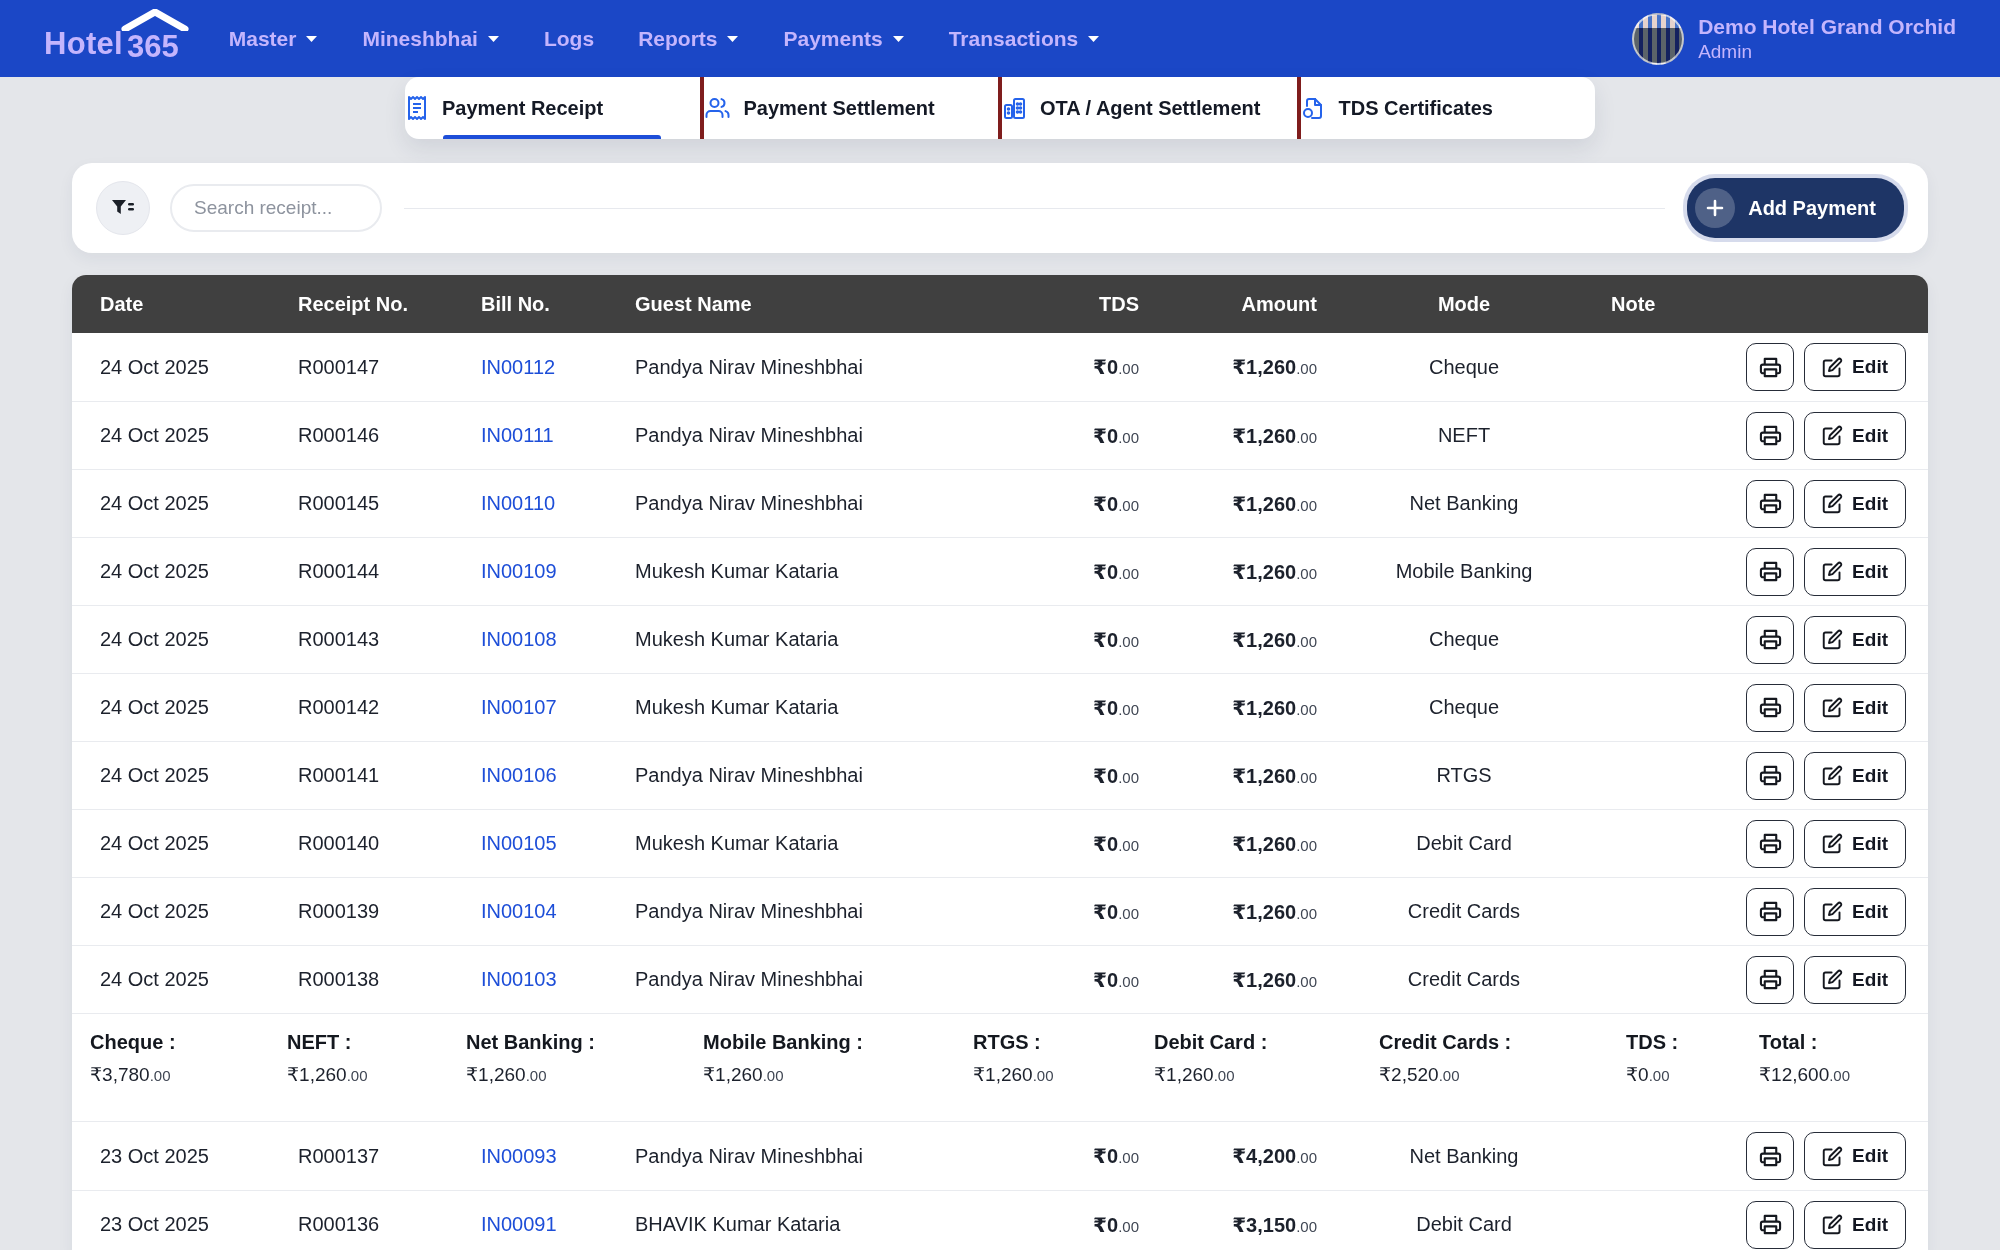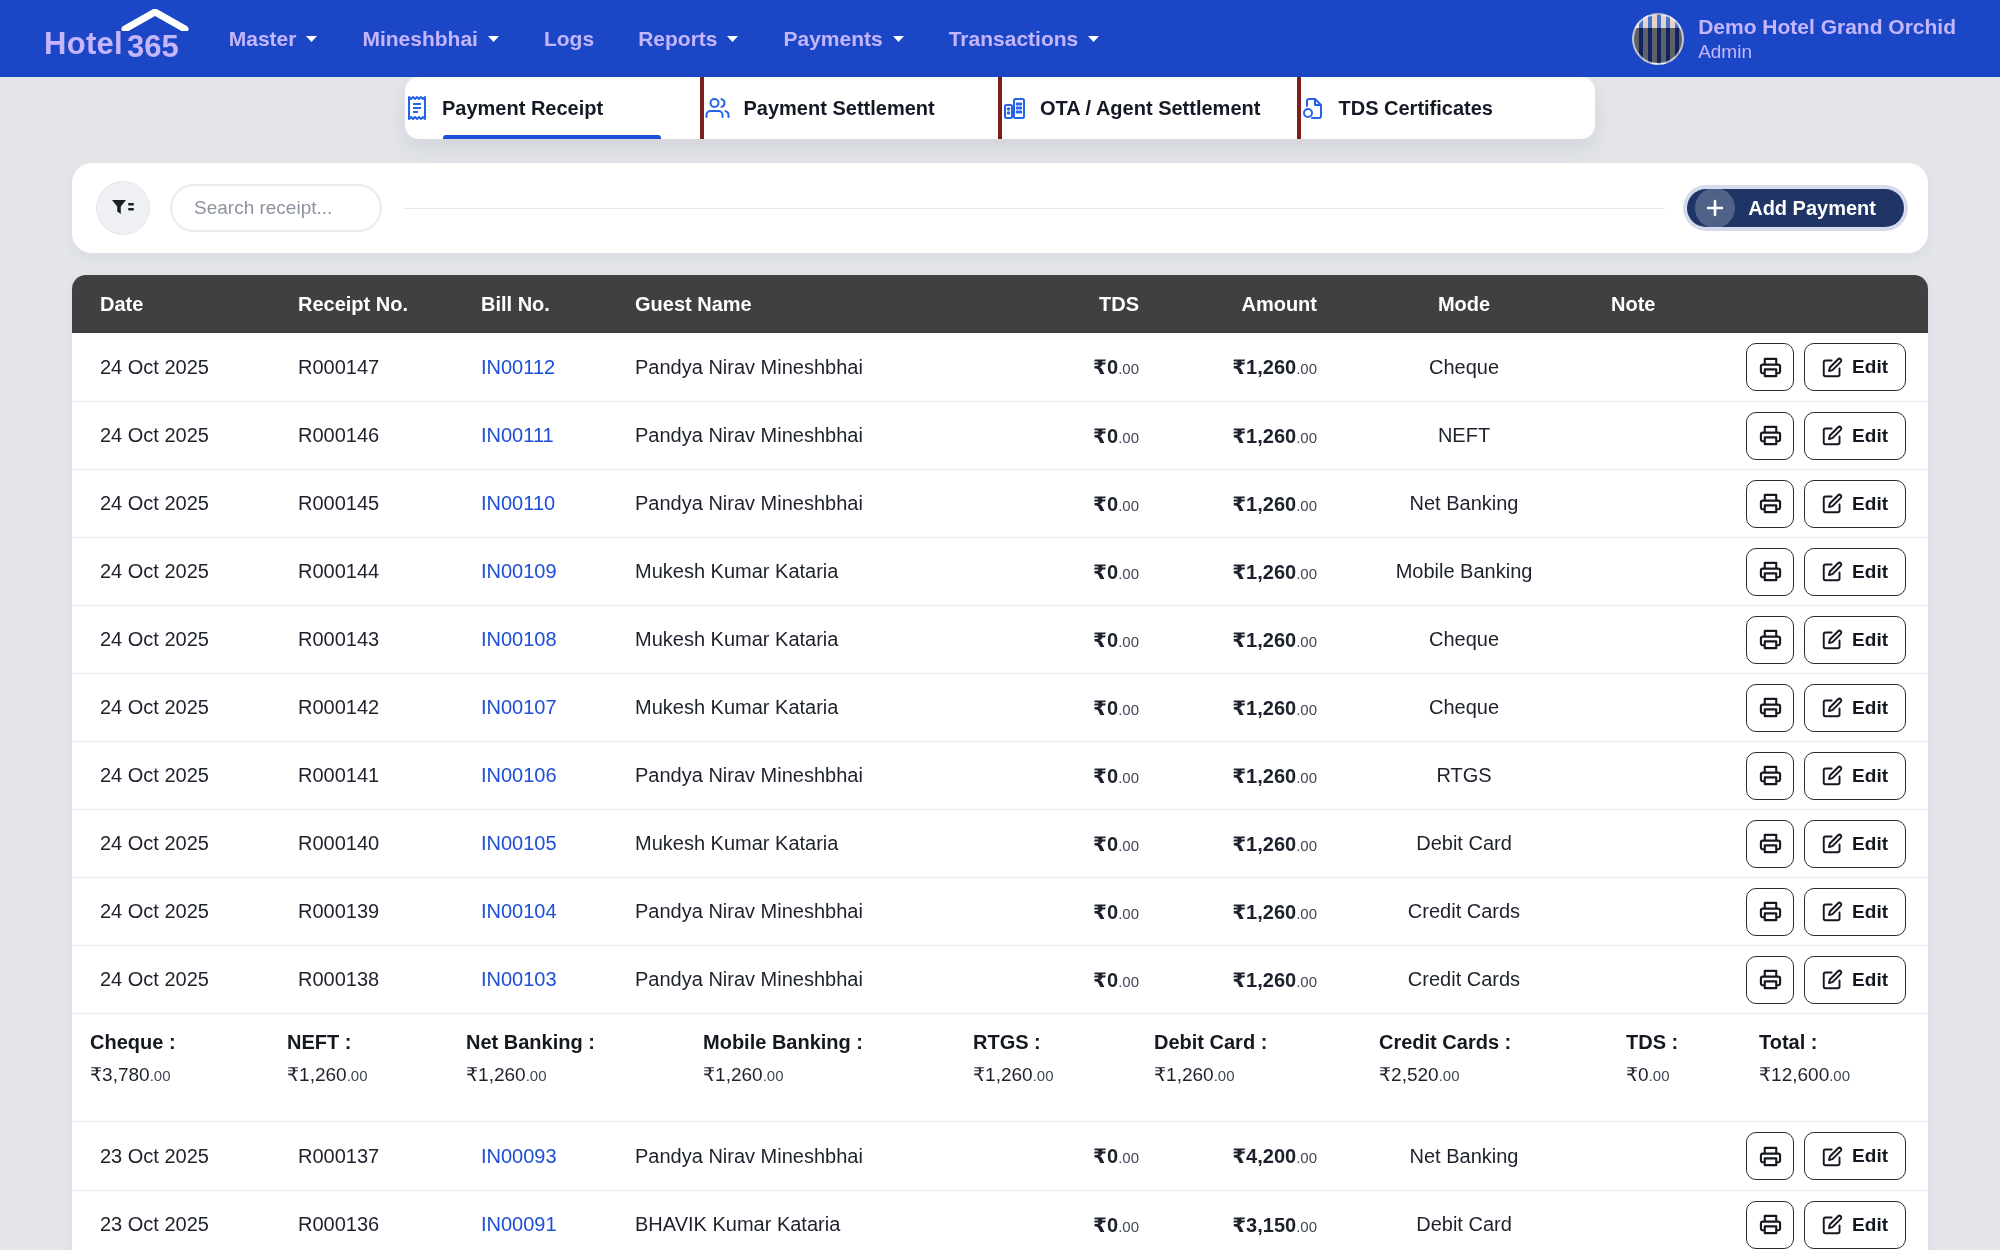--- a/index.html
+++ b/index.html
@@ -61,21 +61,21 @@
     background:#eef0f4; display:flex; align-items:center; justify-content:center; cursor:pointer;
   }
   .search-pill{
     margin-left:20px; width:212px; height:48px; border:2px solid #e9ebef; border-radius:24px;
     padding:0 22px; font-size:19px; color:#30353f; background:#fff; outline:none;
     font-family:"Liberation Sans","DejaVu Sans",sans-serif;
   }
   .search-pill::placeholder{ color:#8d939e; }
   .toolbar-line{ flex:1; height:0; border-top:1px solid #e7e9ee; margin:0 22px; }
   .add-btn{
-    height:38px; border:none; border-radius:28px; background:#1e3566; color:#fff;
+    height:60px; border:none; border-radius:28px; background:#1e3566; color:#fff;
     display:flex; align-items:center; gap:13px; padding:0 28px 0 8px; cursor:pointer;
     font-size:20px; font-weight:700; font-family:inherit;
     box-shadow:0 0 0 4px rgba(90,110,180,.25);
   }
   .add-plus{
     width:40px; height:40px; border-radius:50%; background:rgba(255,255,255,.22);
     display:flex; align-items:center; justify-content:center;
   }
 
   

